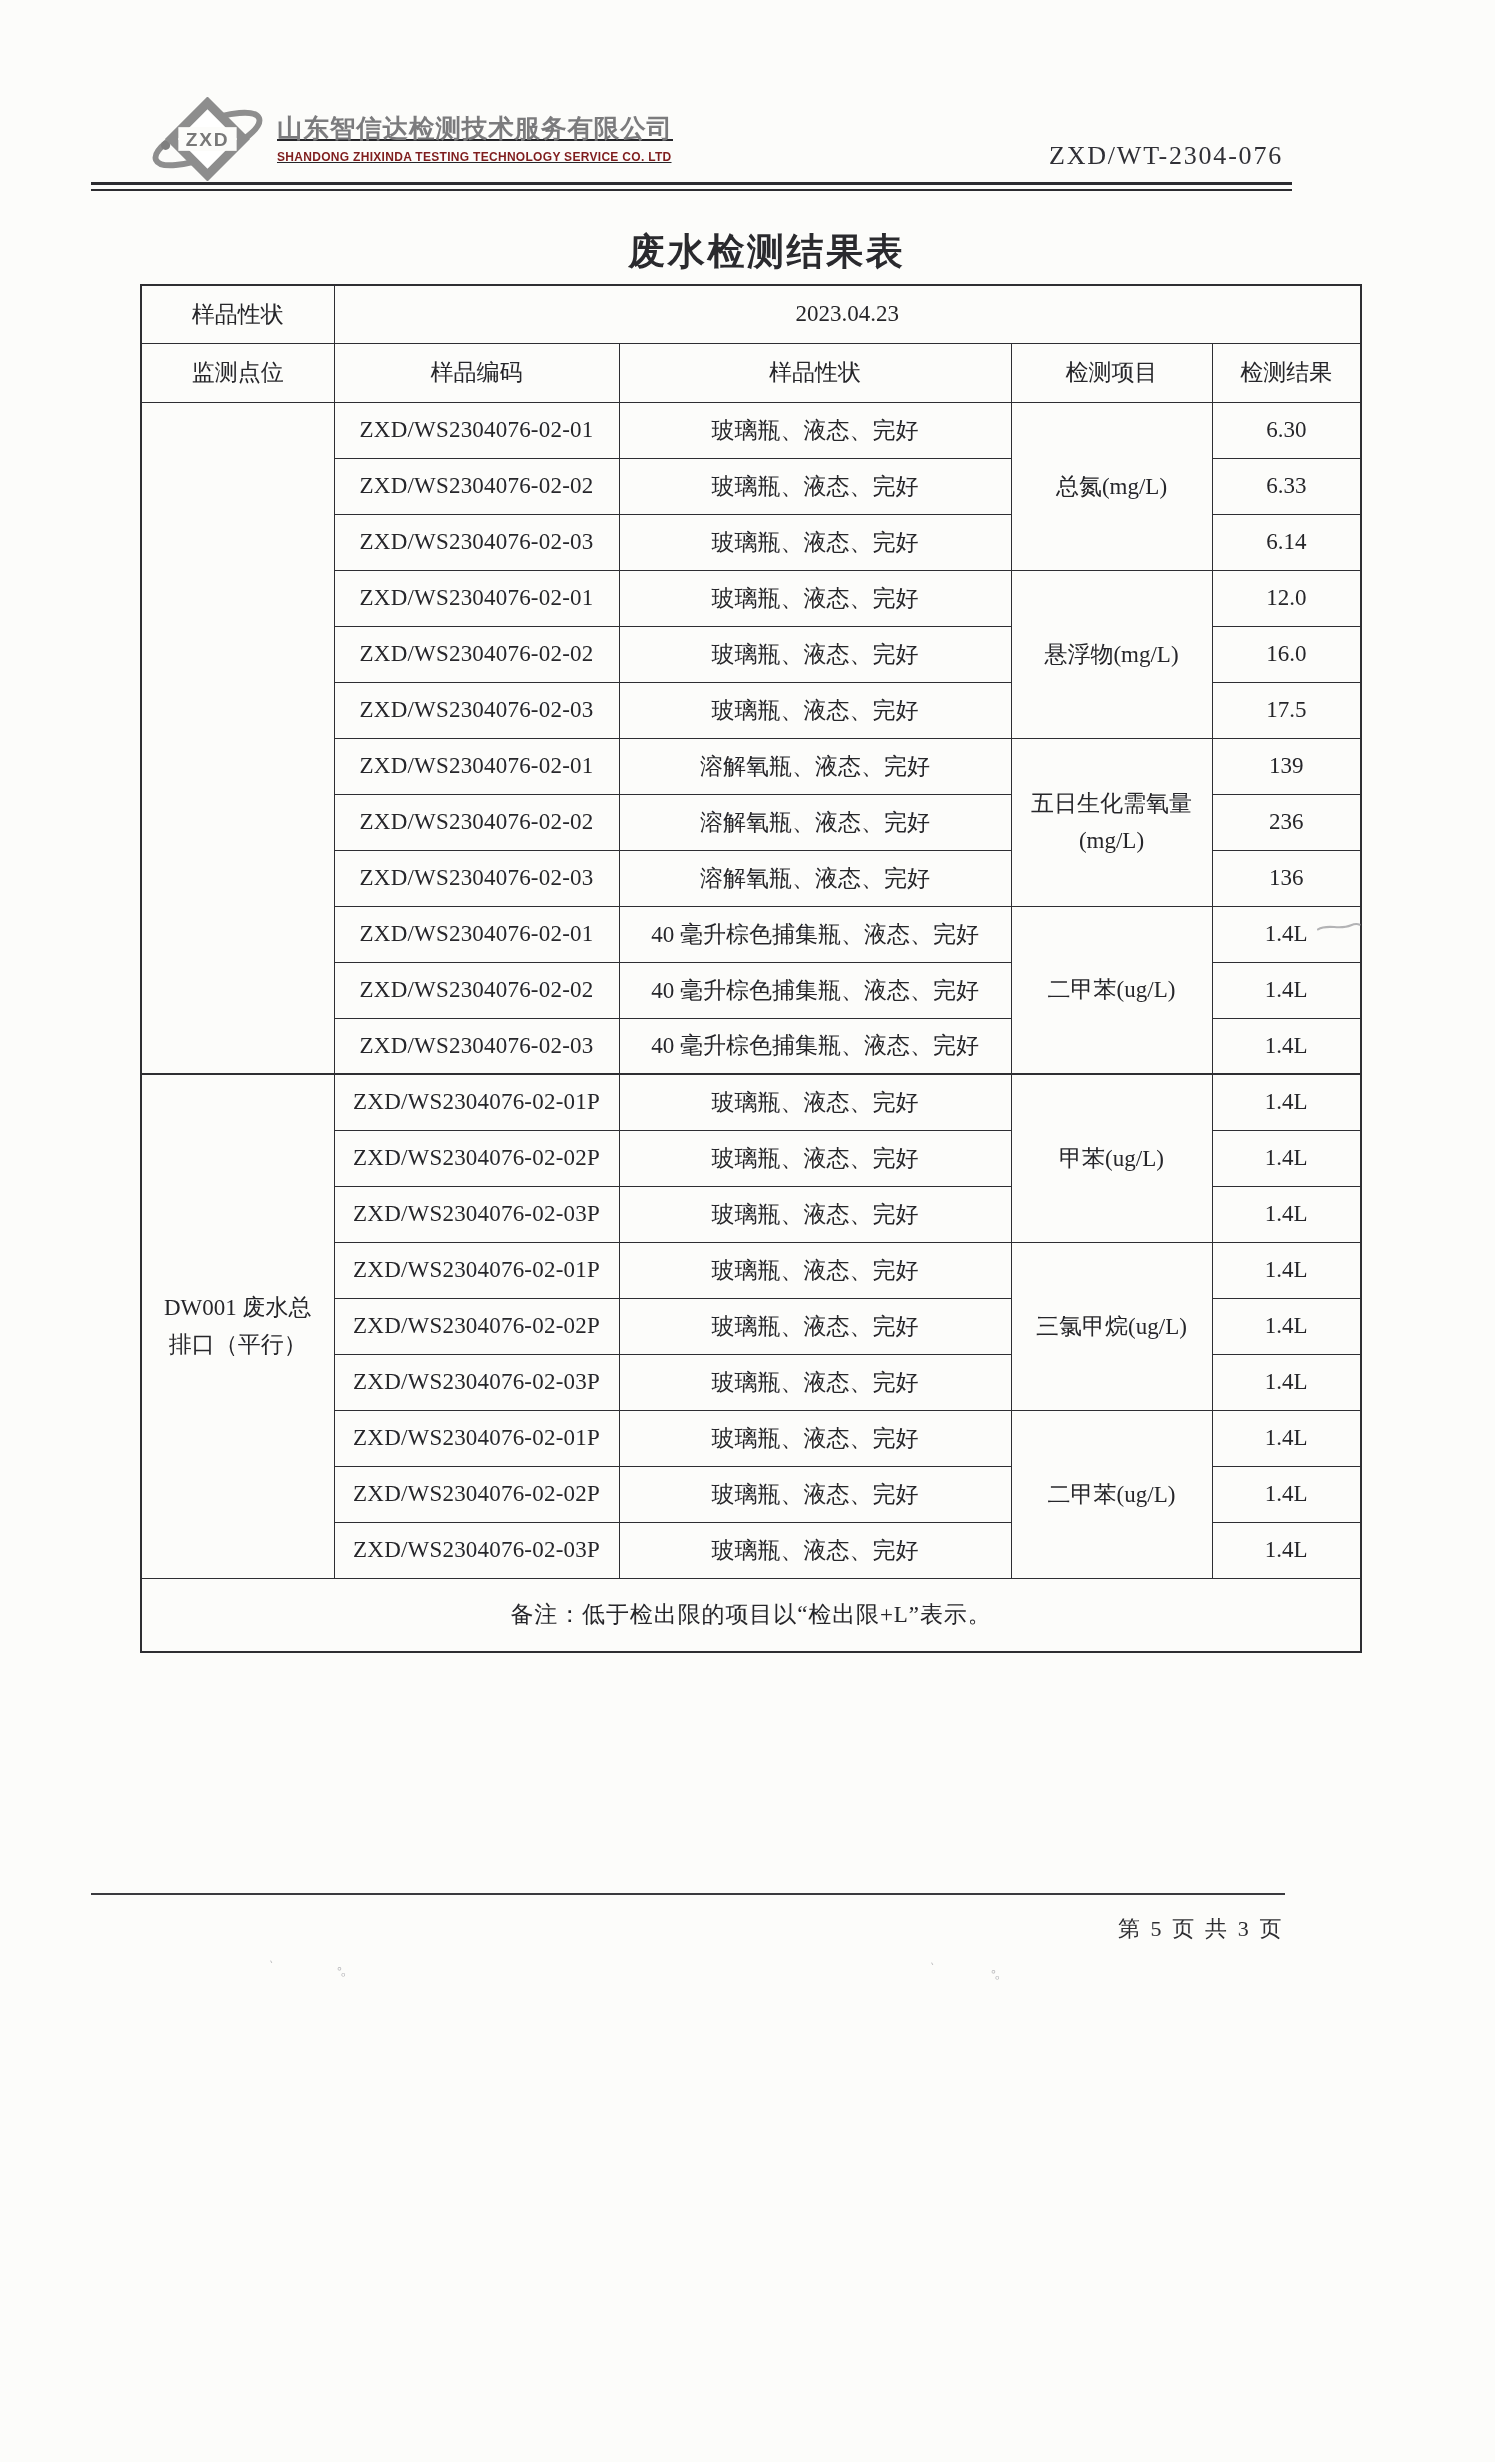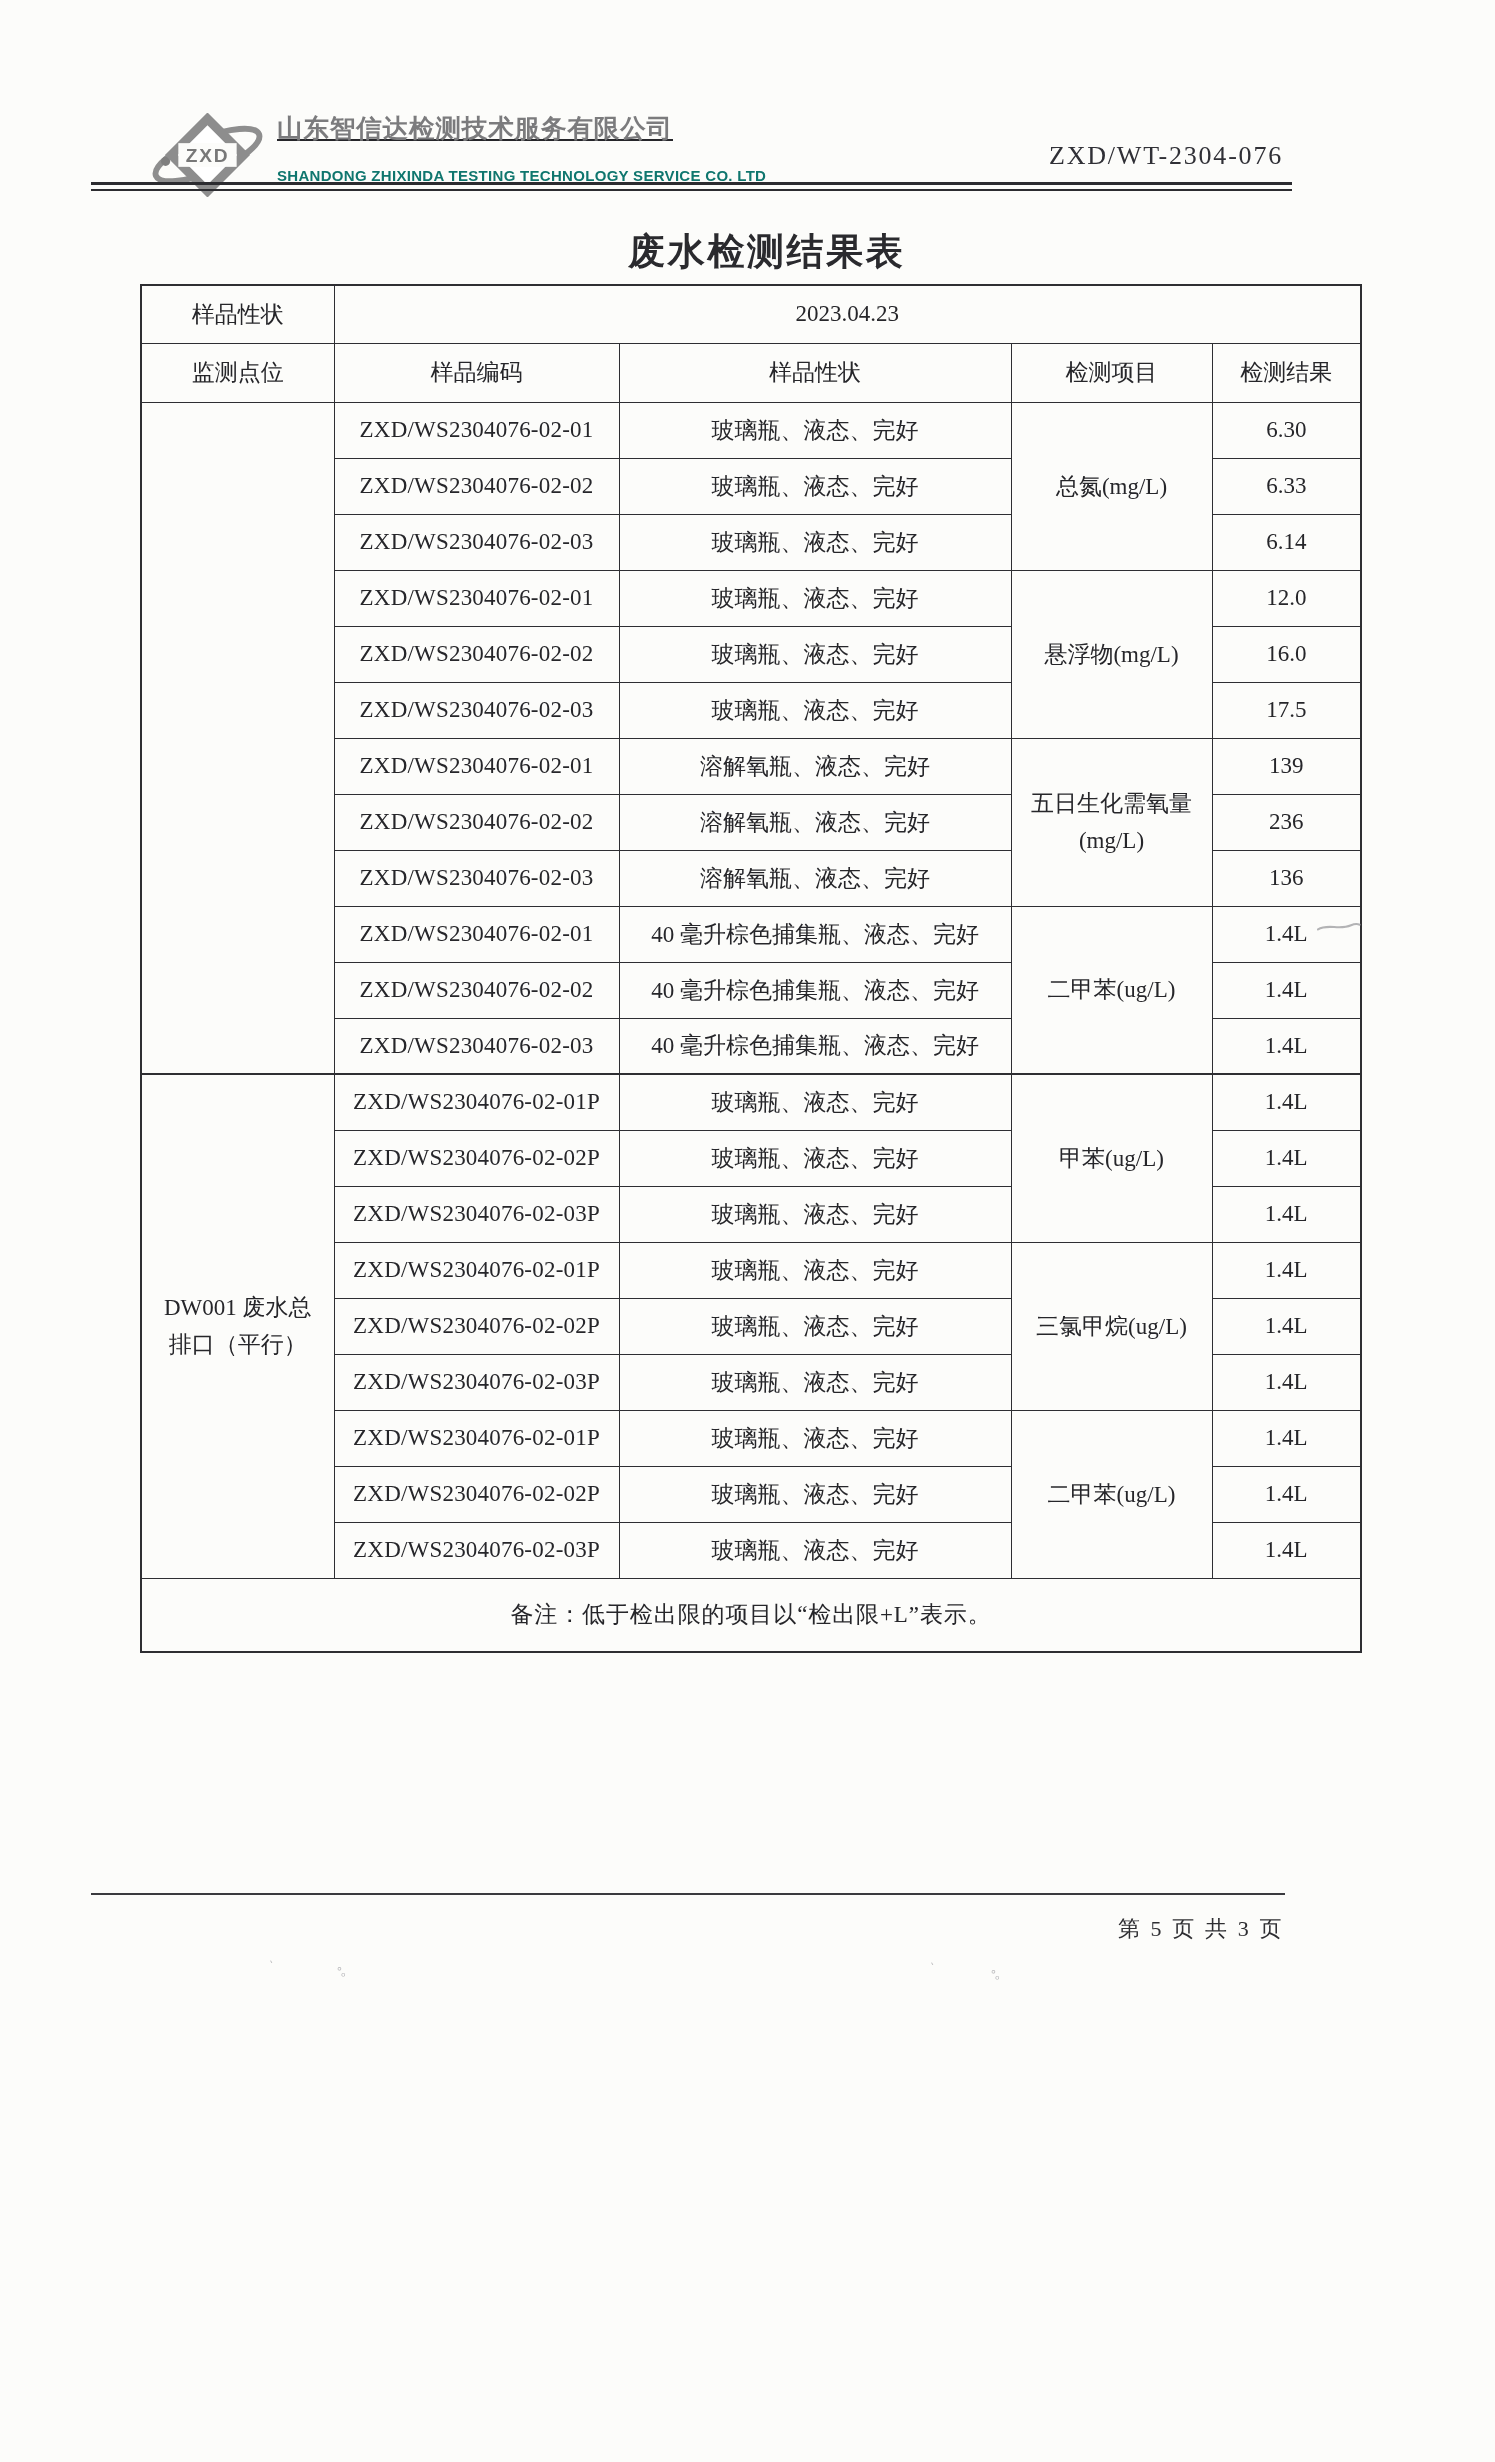--- a/index.html
+++ b/index.html
@@ -6,24 +6,24 @@
   .page{
     position:relative;
     width:1495px;height:2462px;
     margin:0 auto;
     background:#fcfcfa;
     font-family:"Liberation Serif","DejaVu Serif",serif;
     color:#26262a;
     overflow:hidden;
   }
   
-  .logo-icon{position:absolute;left:151px;top:113px;width:123px;height:84px;}
+  .logo-icon{position:absolute;left:151px;top:97px;width:123px;height:84px;}
   .company{position:absolute;left:277px;top:111px;font-family:"Liberation Sans","DejaVu Sans",sans-serif;text-decoration:underline;}
   .company-cn{font-size:25.5px;font-weight:bold;color:#7b7b7d;letter-spacing:0.9px;white-space:nowrap;}
-  .company-en{font-size:15px;font-weight:bold;color:#0f766e;letter-spacing:0.3px;margin-top:21px;white-space:nowrap;}
+  .company-en{font-size:12px;font-weight:bold;color:#7f1d1d;letter-spacing:0.3px;margin-top:4px;white-space:nowrap;}
   .doc-code{position:absolute;left:1049px;top:141px;font-size:26px;letter-spacing:1.8px;color:#303036;white-space:nowrap;}
   .double-rule{position:absolute;left:91px;top:182px;width:1201px;height:3.5px;
     border-top:3.5px solid #2c2c30;border-bottom:2.6px solid #2c2c30;}
   
   .title{position:absolute;left:19.3px;top:227px;width:1495px;text-align:center;
     font-size:37px;font-weight:bold;letter-spacing:2.6px;color:#2a2a2e;margin:0;}
   
   table.results{
     position:absolute;left:140px;top:284px;width:1219px;
     border-collapse:collapse;table-layout:fixed;

